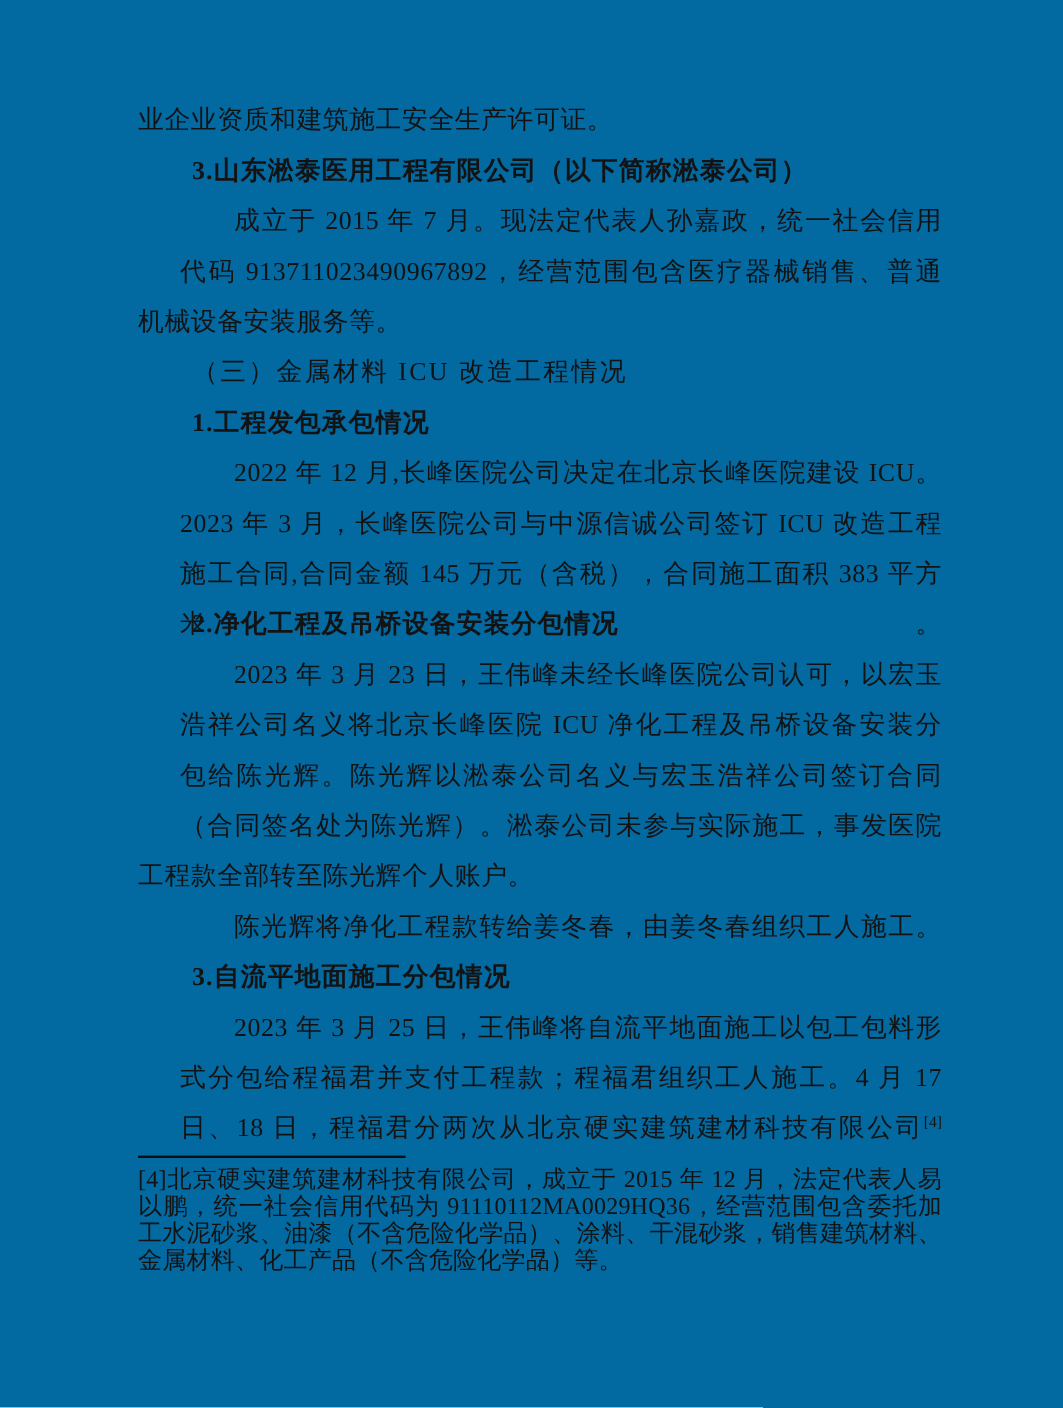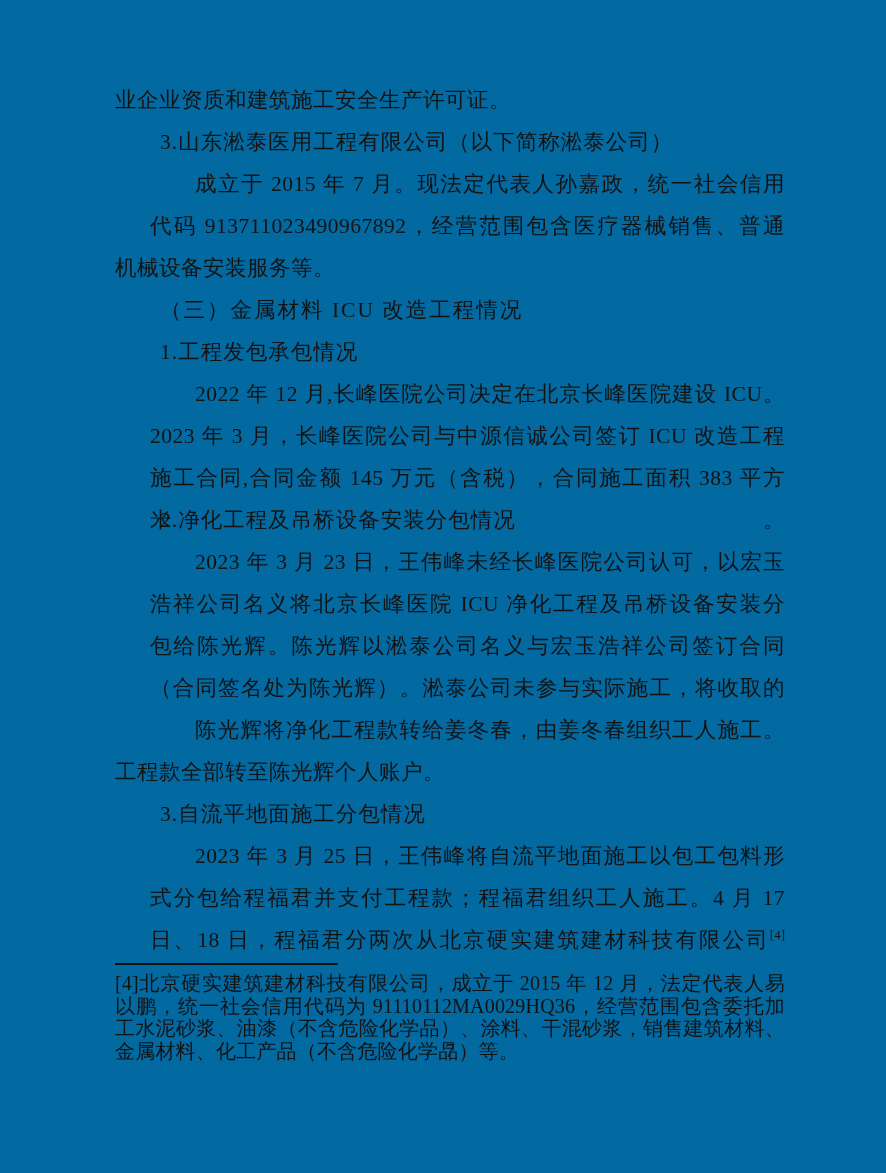--- a/index.html
+++ b/index.html
@@ -26,21 +26,21 @@
     text-align: left;
     letter-spacing: 0.5px;
   }
   .line.indent { text-indent: 45px; }
   .line.fill {
     text-align: justify;
     text-align-last: justify;
     text-justify: inter-character;
     margin-left: 35px;
   }
-  .line.bold { font-weight: 400; letter-spacing: 1px; }
+  .line.bold { font-weight: 700; letter-spacing: 1px; }
   .line.kai { letter-spacing: 2px; }
   sup.fnref {
     font-size: 13px;
     line-height: 0;
     vertical-align: super;
     letter-spacing: 0;
   }
   .separator {
     width: 223px;
     height: 0;
@@ -85,24 +85,24 @@
 
     <div class="line indent fill">2022 年 12 月,长峰医院公司决定在北京长峰医院建设 ICU。</div>
     <div class="line fill">2023 年 3 月，长峰医院公司与中源信诚公司签订 ICU 改造工程</div>
     <div class="line fill">施工合同,合同金额 145 万元（含税），合同施工面积 383 平方米。</div>
 
     <div class="line bold indent">2.净化工程及吊桥设备安装分包情况</div>
 
     <div class="line indent fill">2023 年 3 月 23 日，王伟峰未经长峰医院公司认可，以宏玉</div>
     <div class="line fill">浩祥公司名义将北京长峰医院 ICU 净化工程及吊桥设备安装分</div>
     <div class="line fill">包给陈光辉。陈光辉以淞泰公司名义与宏玉浩祥公司签订合同</div>
-    <div class="line fill">（合同签名处为陈光辉）。淞泰公司未参与实际施工，将收取的</div>
+    <div class="line fill">（合同签名处为陈光辉）。淞泰公司未参与实际施工，事发医院</div>
+    <div class="line">工程款全部转至陈光辉个人账户。</div>
+
     <div class="line indent fill">陈光辉将净化工程款转给姜冬春，由姜冬春组织工人施工。</div>
-
-    <div class="line">工程款全部转至陈光辉个人账户。</div>
 
     <div class="line bold indent">3.自流平地面施工分包情况</div>
 
     <div class="line indent fill">2023 年 3 月 25 日，王伟峰将自流平地面施工以包工包料形</div>
     <div class="line fill">式分包给程福君并支付工程款；程福君组织工人施工。4 月 17</div>
     <div class="line fill">
       <span>日、18 日，程福君分两次从北京硬实建筑建材科技有限公司</span><sup class="fnref">[4]</sup>
     </div>
 
     <div class="separator"></div>

